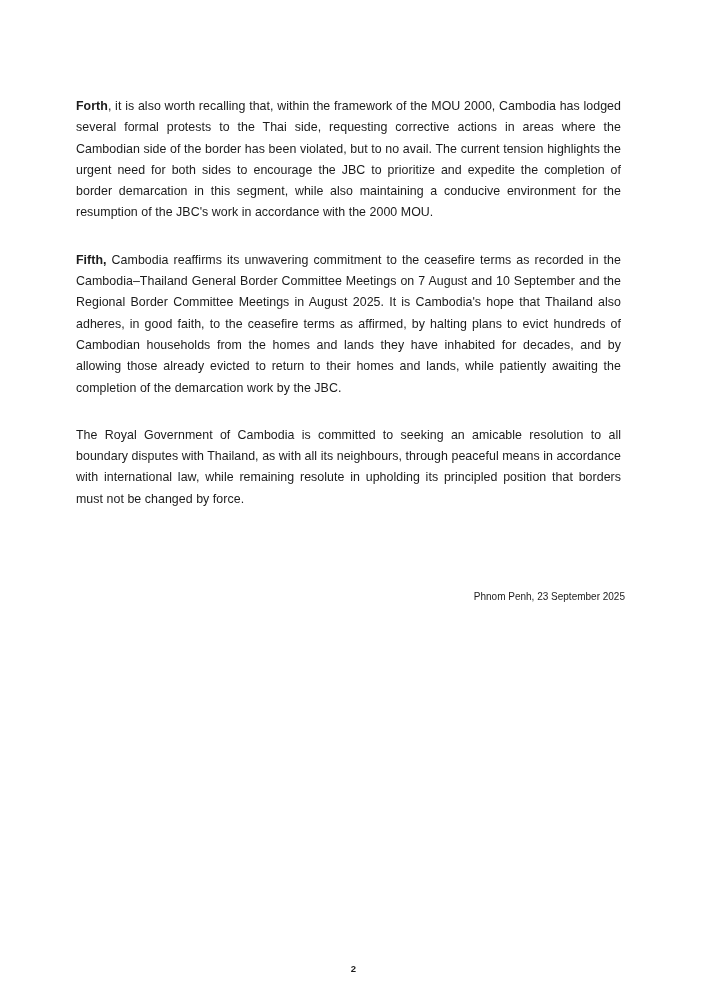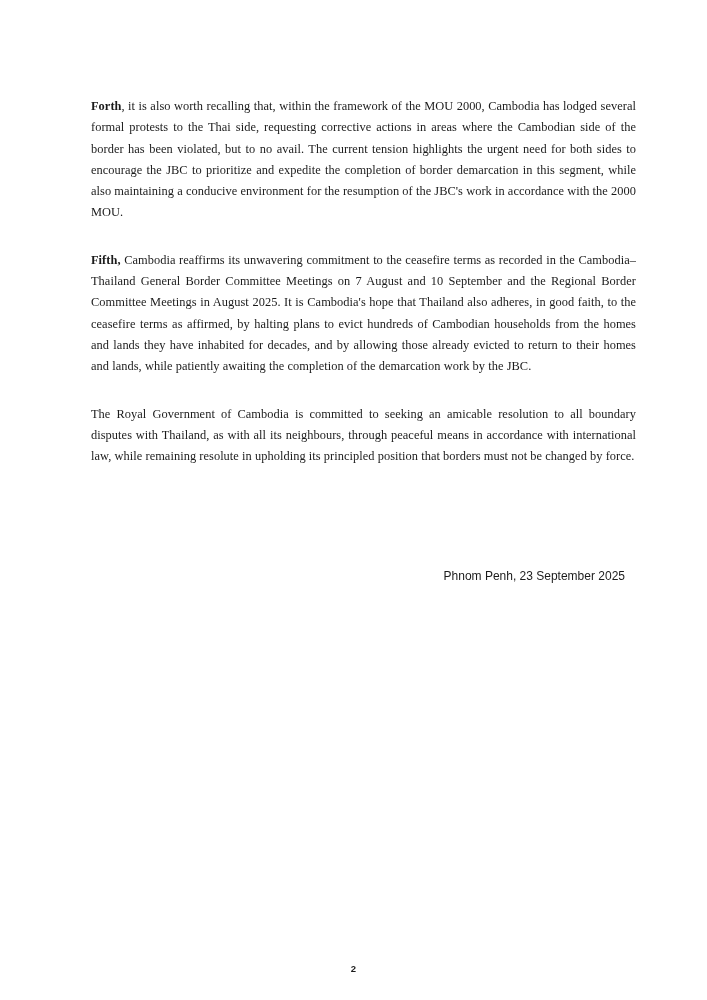--- a/index.html
+++ b/index.html
@@ -14,47 +14,46 @@
     position: relative;
     width: 707px;
     height: 1000px;
     margin: 0 auto;
     background: #ffffff;
     box-sizing: border-box;
     overflow: hidden;
   }
   .content {
     position: absolute;
-    left: 91px;
+    left: 76px;
     top: 96px;
     width: 545px;
-    font-family: Liberation Serif, serif;
   }
   p.para {
     margin: 0 0 26px 0;
     font-size: 12.4px;
     line-height: 21.3px;
     color: #1b1b1b;
     text-align: justify;
     text-justify: inter-word;
     letter-spacing: 0.05px;
   }
   p.para:last-of-type {
     margin-bottom: 2px;
   }
   .lead {
     font-weight: bold;
   }
   .signoff {
     position: absolute;
     left: 80px;
-    top: 566px;
+    top: 586px;
     width: 545px;
     text-align: right;
-    font-size: 12px;
+    font-size: 10px;
     line-height: 21.3px;
     color: #1b1b1b;
   }
   .page-number {
     position: absolute;
     left: 0;
     right: 0;
     top: 963px;
     text-align: center;
     font-size: 9.5px;

